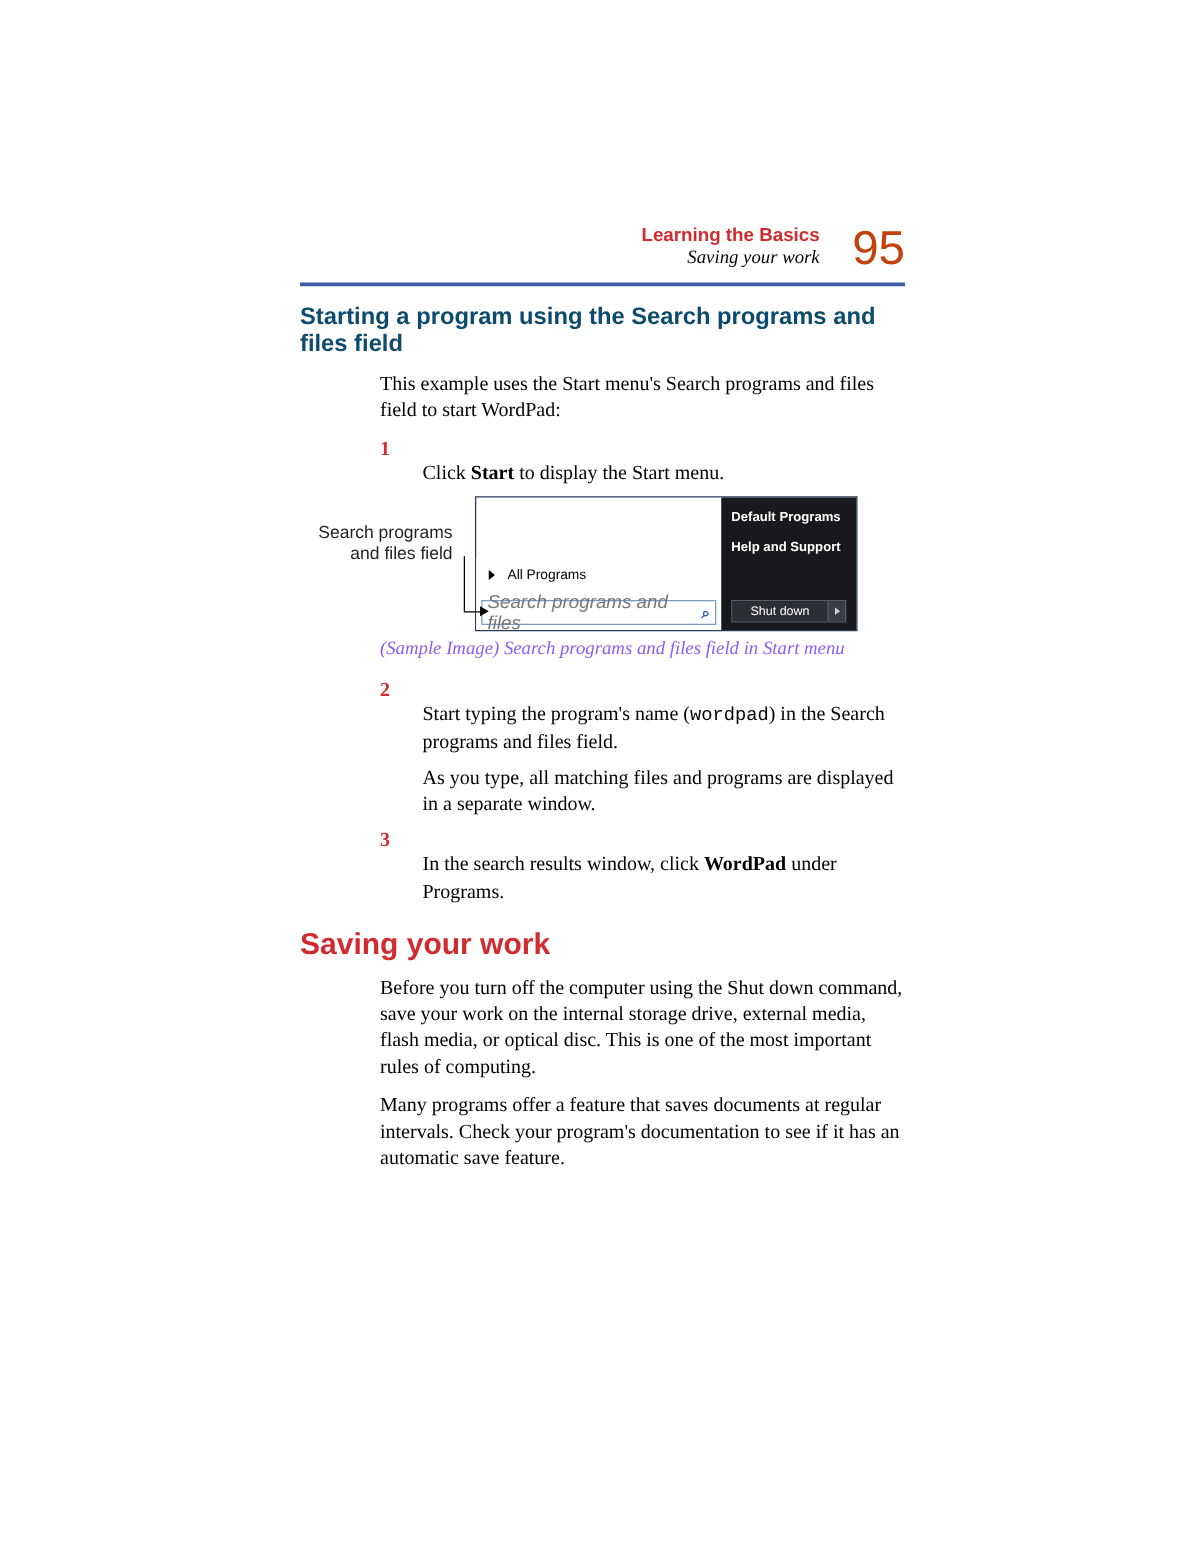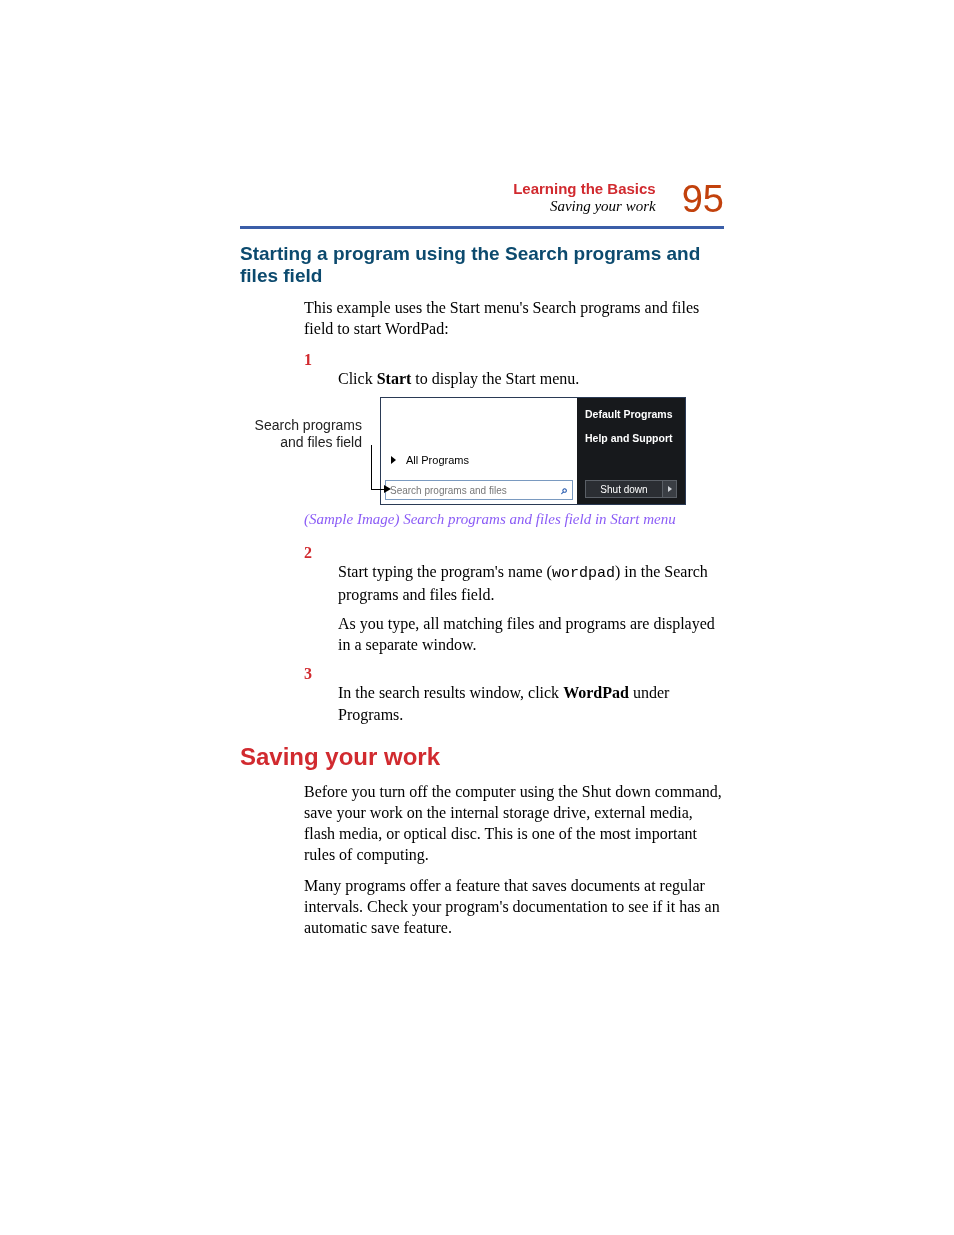--- a/index.html
+++ b/index.html
@@ -171,21 +171,22 @@
     border: 1px solid #7a9ac0;
     background: #fff;
     height: 20px;
     display: flex;
     align-items: center;
     padding: 0 4px;
     justify-content: space-between;
   }
   .searchbox .ph {
     color: #777;
-    font-size: 10px;
+    font-style: italic;
+    font-size: 15px;
   }
   .searchbox .mag {
     color: #2a5db0;
     font-size: 12px;
     font-weight: bold;
   }
   .sm-right {
     width: 108px;
     background: #17191c;
     color: #fff;

